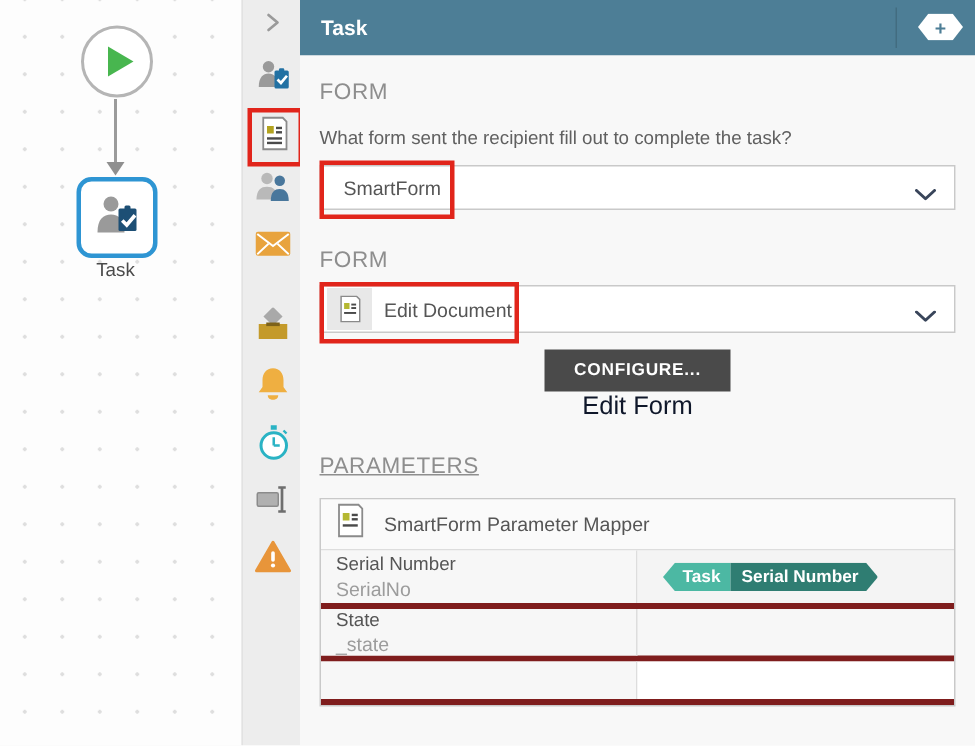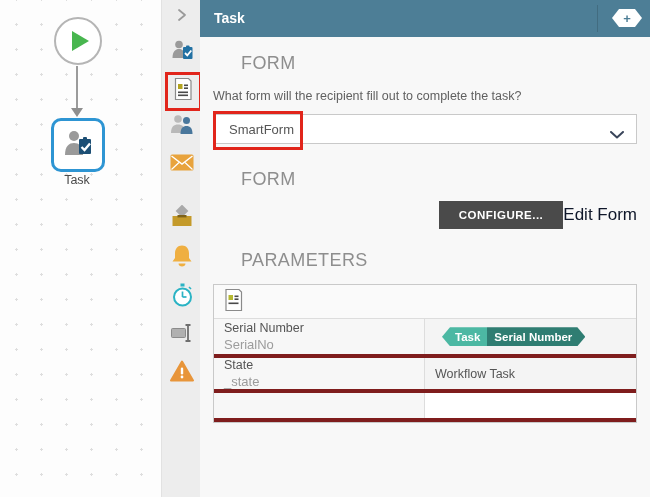--- a/index.html
+++ b/index.html
@@ -40,41 +40,41 @@
   .panel-title{position:absolute;left:14px;top:0;line-height:37px;color:#fff;
     font-size:14px;font-weight:bold;}
   .hdr-divider{position:absolute;left:397px;top:5px;width:1px;height:27px;background:rgba(0,0,0,0.14);}
   .add-pill{position:absolute;left:412px;top:9px;width:30px;height:18px;background:#fff;
     clip-path:polygon(7px 0,23px 0,30px 9px,23px 18px,7px 18px,0 9px);
     display:flex;align-items:center;justify-content:center;color:#4d7e96;
     font-weight:bold;font-size:13px;line-height:1;cursor:pointer;}
 
   .panel-body{position:absolute;left:200px;top:37px;width:450px;height:460px;
     background:#f8f8f8;box-sizing:border-box;padding:0 13px;overflow:hidden;}
-  .sec-heading{font-size:18px;color:#8e8e8e;letter-spacing:0.4px;margin-left:28px;}
+  .sec-heading{font-size:15px;color:#8e8e8e;letter-spacing:0.4px;}
   .h-form{margin-top:16px;}
   .h-formtype{margin-top:26px;}
   .h-form2{margin-top:25px;}
-  .h-params{margin-top:21px;}
+  .h-params{margin-top:21px;text-decoration:underline;}
   .desc{margin-top:13px;font-size:12.5px;color:#606060;line-height:1.45;}
 
   .select{position:relative;margin-top:9px;height:28px;border:1px solid #c9c9c9;
     background:#fff;display:flex;align-items:center;cursor:pointer;}
   .select.tall{height:30px;margin-top:8px;}
   .select-value{font-size:13px;color:#555;margin-left:15px;}
   .sel-chevron{position:absolute;right:12px;top:50%;margin-top:-4px;}
   .redbox-smartform{position:absolute;left:-1px;top:-4px;width:84px;height:33px;
     border:3px solid #e1251b;pointer-events:none;}
   .redbox-editdoc{position:absolute;left:-1px;top:-3px;width:127px;height:35px;
     border:3px solid #e1251b;pointer-events:none;}
   .doc-chip{width:30px;height:28px;margin:1px 0 1px 4px;background:#e8e8e8;
     display:flex;align-items:center;justify-content:center;flex:none;}
   .doc-chip + .select-value{margin-left:8px;}
 
-  .btn-row{margin-top:11px;display:flex;justify-content:flex-end;align-items:center;}
+  .btn-row{margin-top:11px;display:flex;justify-content:center;align-items:center;flex-direction:column;}
   .configure-btn{background:#4a4a4a;color:#fff;border:none;font-family:inherit;
     font-size:11.5px;font-weight:bold;letter-spacing:0.5px;padding:8px 20px;cursor:pointer;}
   .edit-form-link{color:#0f172a;font-size:17px;text-decoration:none;cursor:pointer;}
 
   
   .mapper{margin-top:13px;border:1px solid #c9c9c9;background:#f7f7f7;}
   .mapper-header{height:33px;display:flex;align-items:center;padding-left:9px;
     background:#fafafa;border-bottom:1px solid #ddd;}
   .mapper-title{margin-left:13px;font-size:13px;color:#555;}
   .mrow{display:flex;border-bottom:4px solid #7f1d1d;}
@@ -209,75 +209,91 @@
 
   <div class="panel-header">
     <span class="panel-title">Task</span>
     <span class="hdr-divider"></span>
     <span class="add-pill">+</span>
   </div>
 
   <div class="panel-body">
 
     <div class="sec-heading h-form">FORM</div>
-    <div class="desc">What form will the recipient fill out to complete the task?</div>
+    <div class="desc">What form sent the recipient fill out to complete the task?</div>
 
     <div class="select">
       <span class="select-value">SmartForm</span>
       <span class="sel-chevron">
         <svg width="14" height="8" viewBox="0 0 14 8">
             <path d="M1 1 L7 6.5 L13 1" stroke="#39455a" stroke-width="2" fill="none" stroke-linecap="round" stroke-linejoin="round"></path>
           </svg>
       </span>
       <span class="redbox-smartform"></span>
     </div>
 
     <div class="sec-heading h-form2">FORM</div>
+    <div class="select tall">
+      <span class="doc-chip">
+        <svg width="16" height="20" viewBox="0 0 20 24">
+          <path d="M3 1.5 h13 l2.5 2.5 v18.5 h-15.5 z" fill="#fff" stroke="#8a8a8a" stroke-width="1.2"></path>
+          <rect x="5.5" y="7" width="4.5" height="5" fill="#b5b832"></rect>
+          <rect x="11.5" y="7.5" width="4" height="1.6" fill="#4a4a4a"></rect>
+          <rect x="11.5" y="10.4" width="4" height="1.6" fill="#4a4a4a"></rect>
+          <rect x="5.5" y="14.5" width="10" height="1.6" fill="#4a4a4a"></rect>
+        </svg>
+      </span>
+      <span class="select-value">Edit Document</span>
+      <span class="sel-chevron">
+        <svg width="14" height="8" viewBox="0 0 14 8">
+            <path d="M1 1 L7 6.5 L13 1" stroke="#39455a" stroke-width="2" fill="none" stroke-linecap="round" stroke-linejoin="round"></path>
+          </svg>
+      </span>
+      <span class="redbox-editdoc"></span>
+    </div>
 
     <div class="btn-row">
       <button class="configure-btn">CONFIGURE...</button>
       <a class="edit-form-link">Edit Form</a>
     </div>
 
     <div class="sec-heading h-params">PARAMETERS</div>
 
     <div class="mapper">
       <div class="mapper-header">
         <span>
           <svg width="20" height="24" viewBox="0 0 20 24">
             <path d="M3 1.5 h13 l2.5 2.5 v18.5 h-15.5 z" fill="#fff" stroke="#8a8a8a" stroke-width="1.2"></path>
             <rect x="5.5" y="7" width="4.5" height="5" fill="#b5b832"></rect>
             <rect x="11.5" y="7.5" width="4" height="1.6" fill="#4a4a4a"></rect>
             <rect x="11.5" y="10.4" width="4" height="1.6" fill="#4a4a4a"></rect>
             <rect x="5.5" y="14.5" width="10" height="1.6" fill="#4a4a4a"></rect>
           </svg>
         </span>
+        <span class="mapper-title">SmartForm Parameter Mapper</span>
       </div>
 
       <div class="mrow r1">
         <div class="cell-l">
           <span class="pname">Serial Number</span>
           <span class="psub">SerialNo</span>
         </div>
         <div class="cell-r">
           <span class="tag">
             <span class="tag-ctx">Task</span>
             <span class="tag-field">Serial Number</span>
           </span>
         </div>
       </div>
 
       <div class="mrow r2">
         <div class="cell-l">
           <span class="pname">State</span>
           <span class="psub">_state</span>
         </div>
-        <div class="cell-r">
-          <span class="pvalue">Workflow Task</span>
-        </div>
       </div>
 
       <div class="mrow r3">
         <div class="cell-l">
           
           
         </div>
         <div class="cell-r white">
           
         </div>

